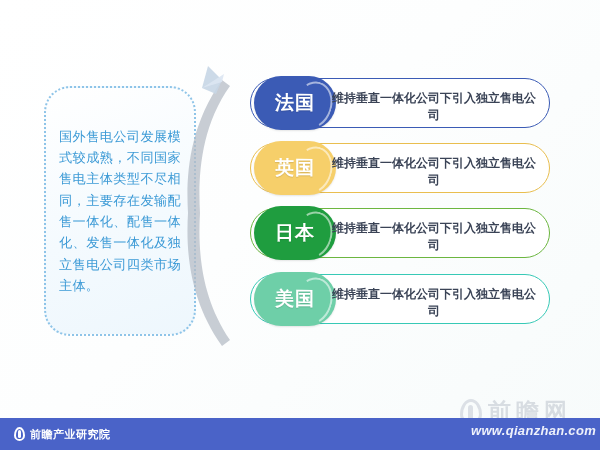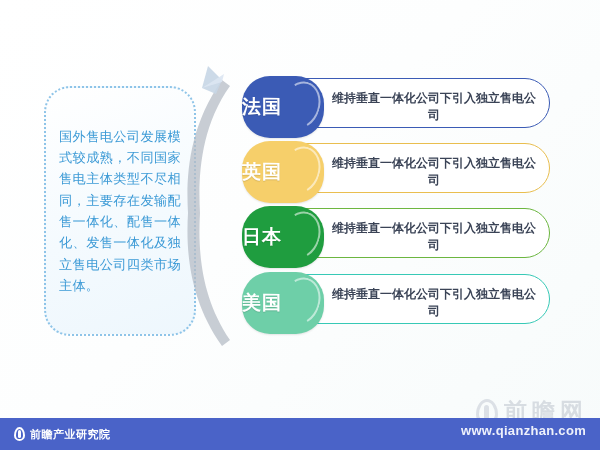--- a/index.html
+++ b/index.html
@@ -36,56 +36,56 @@
   .rows{position:absolute;left:236px;top:76px;width:330px;height:274px;}
   .row{position:absolute;left:0;width:326px;height:54px;}
   .row:nth-child(1){top:0px;}
   .row:nth-child(2){top:65px;}
   .row:nth-child(3){top:130px;text-decoration:underline;}
   .row:nth-child(4){top:196px;}
 
   .row-outline{position:absolute;left:14px;top:2px;width:300px;height:50px;
     border:1.6px solid #999;border-radius:26px;background:#ffffff;box-sizing:border-box;}
 
-  .badge{position:absolute;left:6px;top:0px;width:82px;height:62px;border-radius:28px;
-    display:flex;align-items:center;
+  .badge{position:absolute;left:18px;top:0px;width:82px;height:54px;border-radius:28px;
+    display:flex;align-items:center;justify-content:center;
     box-shadow:0 1px 2px rgba(0,0,0,.10);}
   .badge .gloss{position:absolute;right:4px;top:5px;width:34px;height:44px;
     border-radius:50%;border:2px solid rgba(255,255,255,.55);border-left-color:transparent;
     border-bottom-color:transparent;transform:rotate(18deg);}
   .badge-label{position:relative;color:#ffffff;font-weight:700;font-size:19px;letter-spacing:1px;
     font-family:"DejaVu Sans","Liberation Sans",sans-serif;
     text-shadow:0 1px 1px rgba(0,0,0,.12);}
 
   .row-text{position:absolute;left:92px;top:4px;width:212px;height:54px;
     display:flex;align-items:center;justify-content:center;text-align:center;
     font-size:12px;line-height:1.45;font-weight:700;color:#3a4356;
     font-family:"DejaVu Sans","Liberation Sans",sans-serif;}
 
   
-  .watermark{position:absolute;right:12px;top:396px;display:flex;align-items:center;gap:6px;opacity:.30;}
+  .watermark{position:absolute;right:28px;top:396px;display:flex;align-items:center;gap:6px;opacity:.30;}
   .wm-mark{width:22px;height:26px;position:relative;}
   .wm-mark::before{content:"";position:absolute;left:0;top:0;width:22px;height:26px;
     border:3px solid #9aa3b5;border-radius:50% 50% 50% 50%/60% 60% 40% 40%;box-sizing:border-box;}
   .wm-mark::after{content:"";position:absolute;left:8px;top:6px;width:5px;height:15px;
     background:#9aa3b5;border-radius:3px;}
   .wm-text{font-size:23px;font-weight:700;color:#8e97a8;letter-spacing:5px;
     font-family:"DejaVu Sans","Liberation Sans",sans-serif;}
 
   
   .footer{position:absolute;left:0;top:418px;width:600px;height:32px;background:#4a63c8;}
   .footer-left{position:absolute;left:14px;top:0;height:32px;display:flex;align-items:center;gap:5px;text-align:right;}
   .f-mark{width:11px;height:14px;position:relative;}
   .f-mark::before{content:"";position:absolute;inset:0;border:2px solid #ffffff;
     border-radius:50% 50% 50% 50%/60% 60% 40% 40%;box-sizing:border-box;}
   .f-mark::after{content:"";position:absolute;left:4px;top:3px;width:3px;height:8px;
     background:#ffffff;border-radius:2px;}
   .f-text{font-size:11px;color:#ffffff;font-weight:700;letter-spacing:.5px;
     font-family:"DejaVu Sans","Liberation Sans",sans-serif;}
-  .footer-right{position:absolute;right:14px;top:0;height:24px;display:flex;align-items:center;}
+  .footer-right{position:absolute;right:4px;top:0;height:24px;display:flex;align-items:center;font-style:italic;}
   .f-url{font-size:13px;color:#eef1fb;font-weight:700;letter-spacing:.3px;
     font-family:"Liberation Sans",sans-serif;}
 </style>
 </head>
 <body>
 
 <div id="stage">
 
   <div class="summary-box">
     <div class="summary-text">国外售电公司发展模式较成熟，不同国家售电主体类型不尽相同，主要存在发输配售一体化、配售一体化、发售一体化及独立售电公司四类市场主体。</div>

